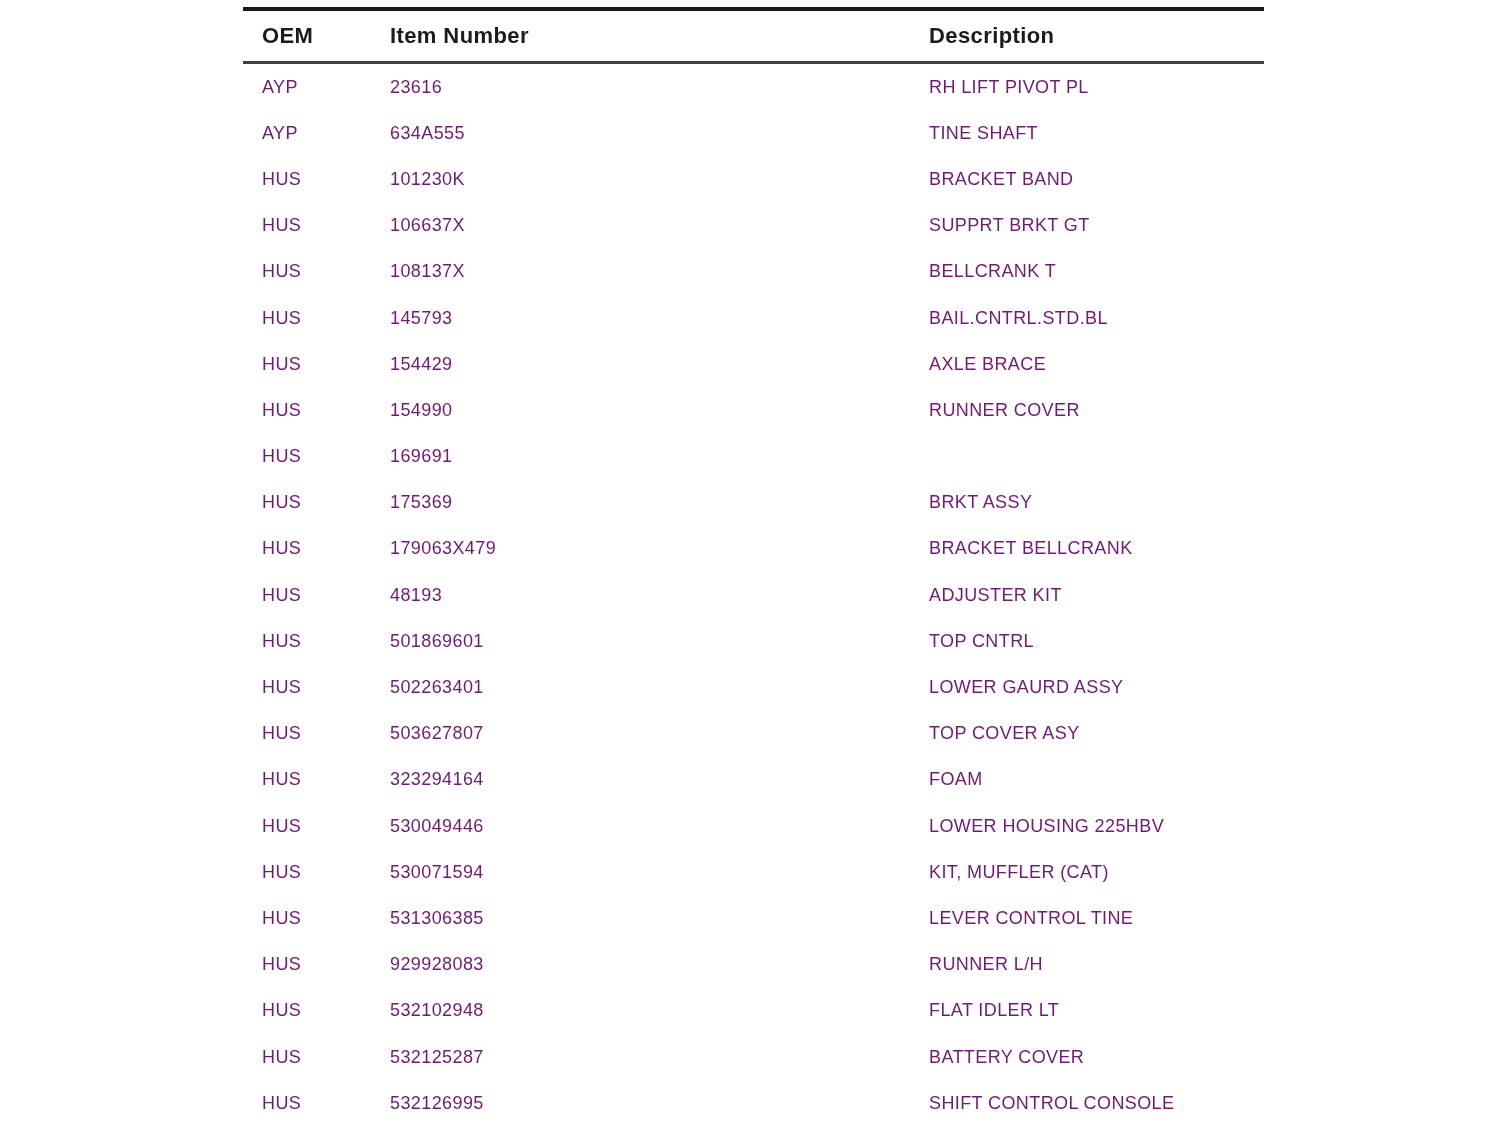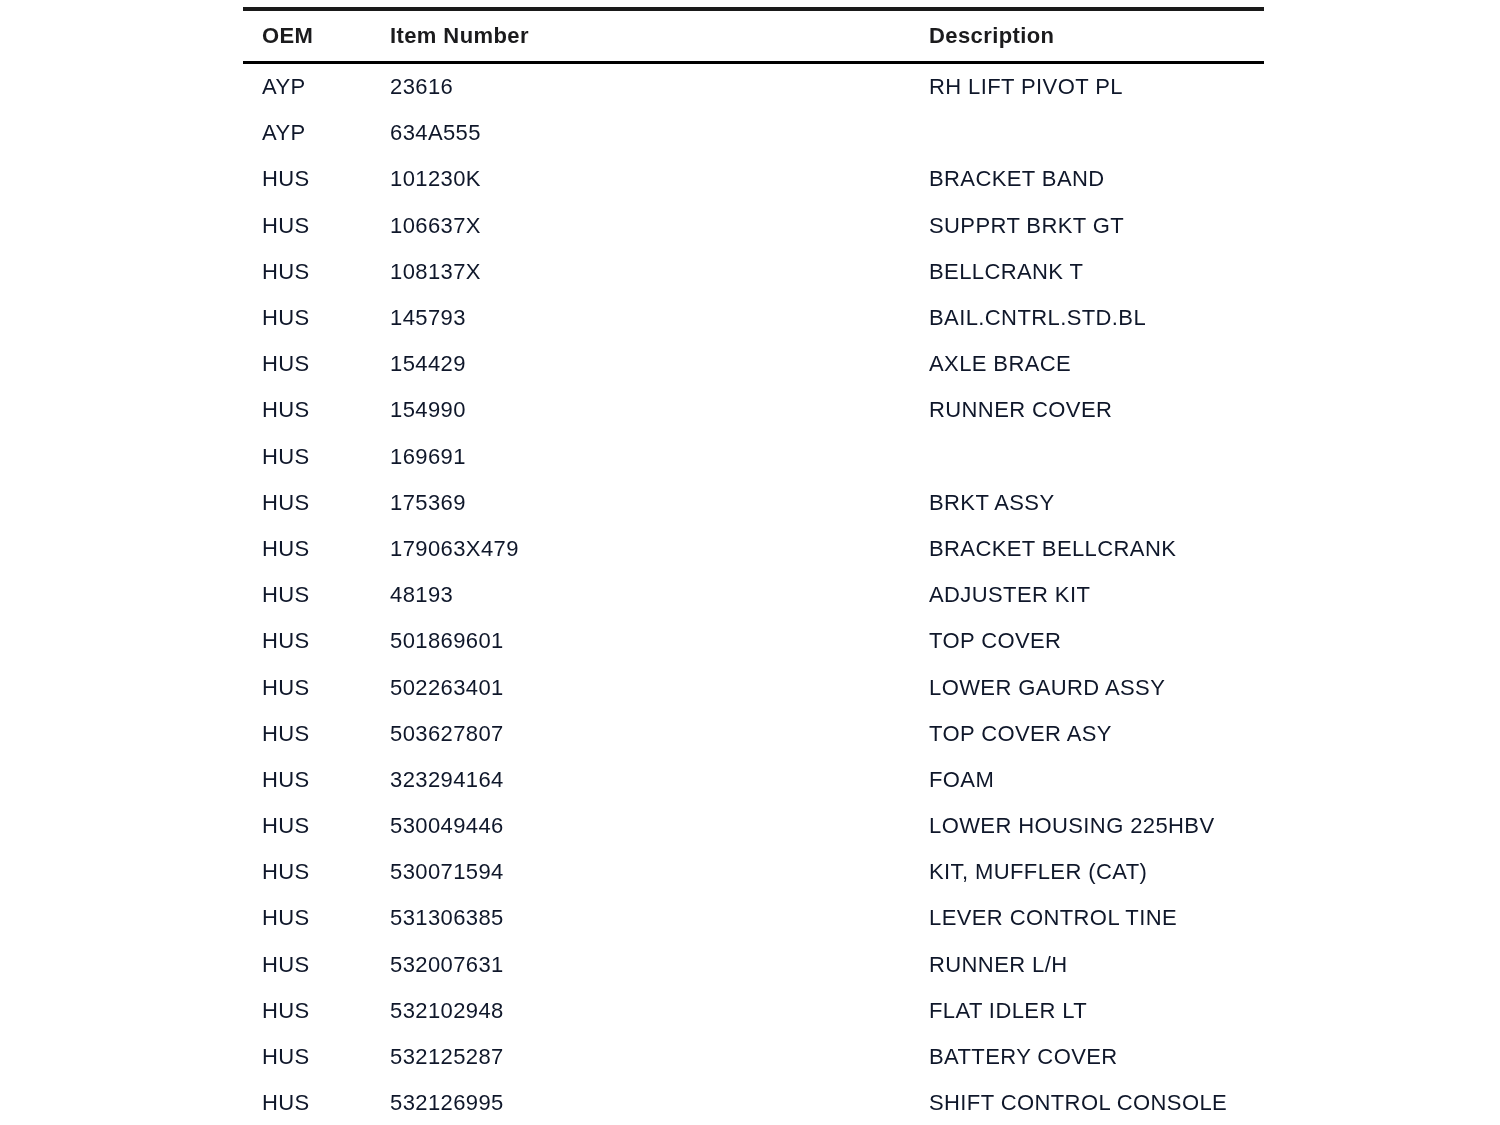--- a/index.html
+++ b/index.html
@@ -17,38 +17,38 @@
     color: #1f1f1f;
   }
   .parts-table {
     position: absolute;
     left: 243px;
     top: 7px;
     width: 1021px;
   }
   .thead {
     border-top: 4px solid #1a1a1a;
-    border-bottom: 3px solid #000000;
+    border-bottom: 3px solid #404040;
     height: 50px;
     display: grid;
     grid-template-columns: 147px 539px 1fr;
     align-items: center;
     font-weight: bold;
     font-size: 22px;
     letter-spacing: 0.4px;
     color: #1b1b1d;
   }
   .trow {
     display: grid;
     grid-template-columns: 147px 539px 1fr;
     align-items: center;
     height: 46.2px;
-    font-size: 22px;
+    font-size: 18px;
     letter-spacing: 0.4px;
-    color: #0f172a;
+    color: #701a75;
     white-space: nowrap;
   }
   .cell-oem { padding-left: 19px; }
 </style>
 </head>
 <body>
 
 <div class="page">
   <div class="parts-table">
     <div class="thead">
@@ -59,20 +59,21 @@
     <div id="table-body">
   <div class="trow">
     <div class="cell-oem">AYP</div>
     <div class="cell-item">23616</div>
     <div class="cell-desc">RH LIFT PIVOT PL</div>
   </div>
 
   <div class="trow">
     <div class="cell-oem">AYP</div>
     <div class="cell-item">634A555</div>
+    <div class="cell-desc">TINE SHAFT</div>
   </div>
 
   <div class="trow">
     <div class="cell-oem">HUS</div>
     <div class="cell-item">101230K</div>
     <div class="cell-desc">BRACKET BAND</div>
   </div>
 
   <div class="trow">
     <div class="cell-oem">HUS</div>
@@ -123,21 +124,21 @@
 
   <div class="trow">
     <div class="cell-oem">HUS</div>
     <div class="cell-item">48193</div>
     <div class="cell-desc">ADJUSTER KIT</div>
   </div>
 
   <div class="trow">
     <div class="cell-oem">HUS</div>
     <div class="cell-item">501869601</div>
-    <div class="cell-desc">TOP COVER</div>
+    <div class="cell-desc">TOP CNTRL</div>
   </div>
 
   <div class="trow">
     <div class="cell-oem">HUS</div>
     <div class="cell-item">502263401</div>
     <div class="cell-desc">LOWER GAURD ASSY</div>
   </div>
 
   <div class="trow">
     <div class="cell-oem">HUS</div>
@@ -164,21 +165,21 @@
   </div>
 
   <div class="trow">
     <div class="cell-oem">HUS</div>
     <div class="cell-item">531306385</div>
     <div class="cell-desc">LEVER CONTROL TINE</div>
   </div>
 
   <div class="trow">
     <div class="cell-oem">HUS</div>
-    <div class="cell-item">532007631</div>
+    <div class="cell-item">929928083</div>
     <div class="cell-desc">RUNNER L/H</div>
   </div>
 
   <div class="trow">
     <div class="cell-oem">HUS</div>
     <div class="cell-item">532102948</div>
     <div class="cell-desc">FLAT IDLER LT</div>
   </div>
 
   <div class="trow">

